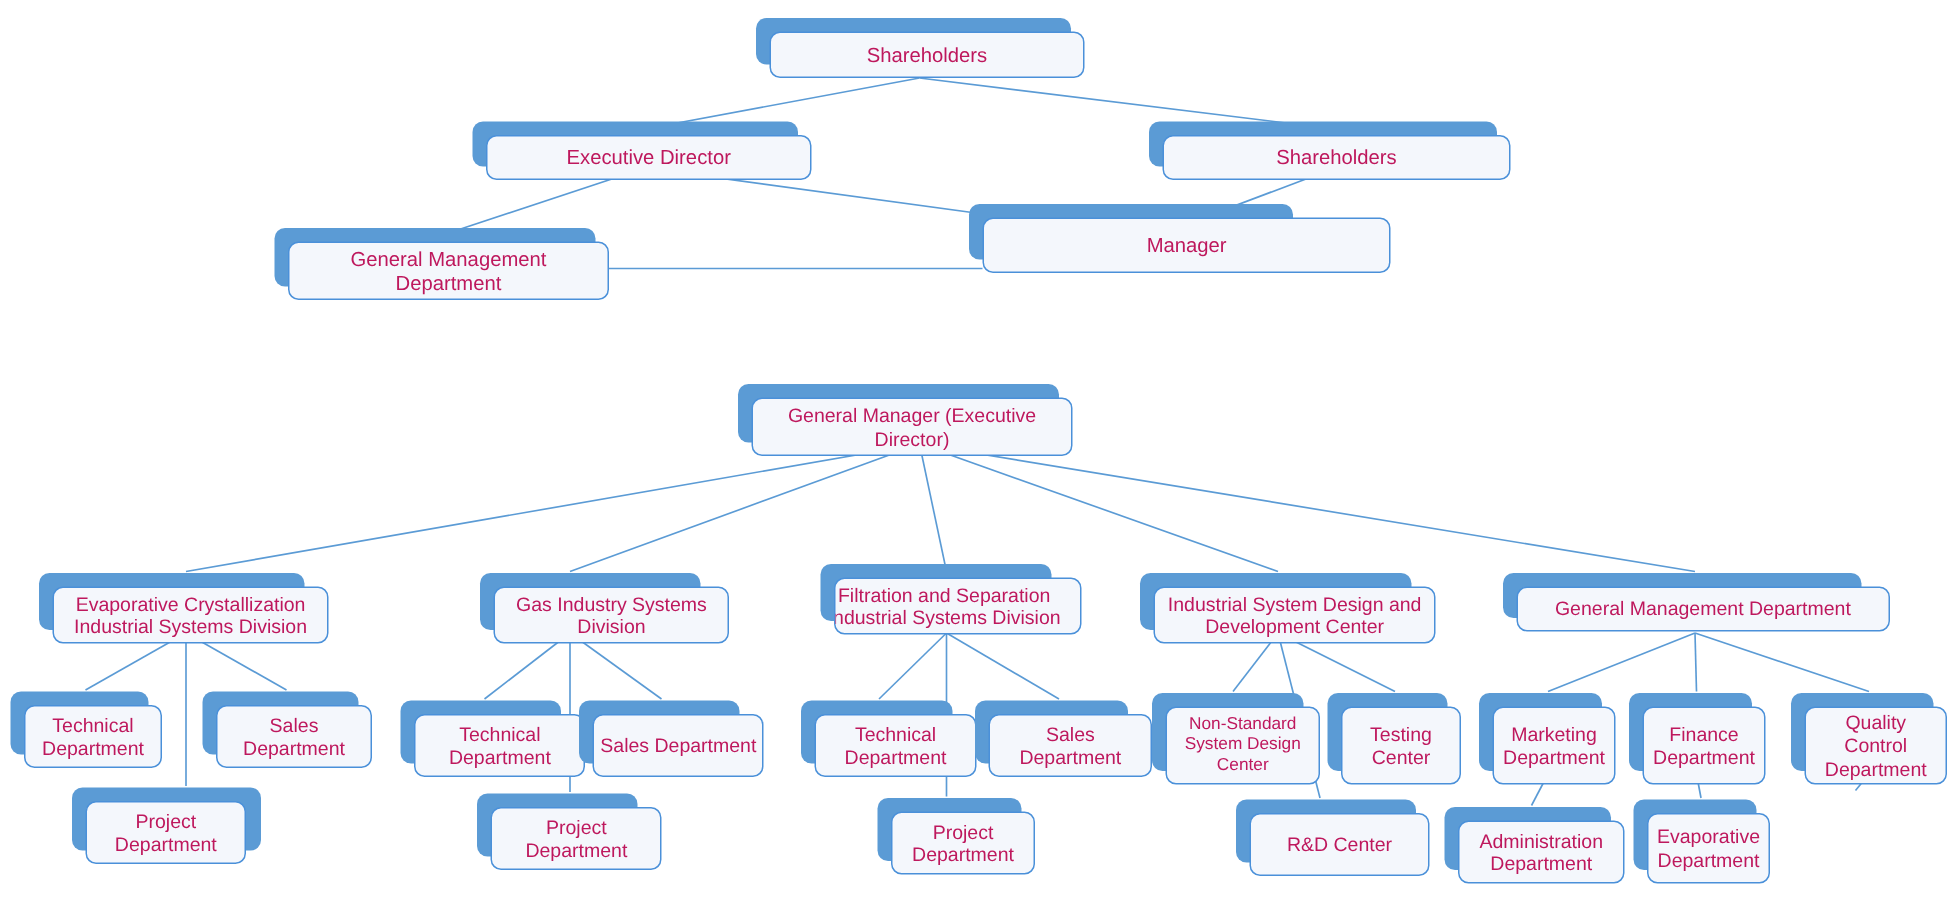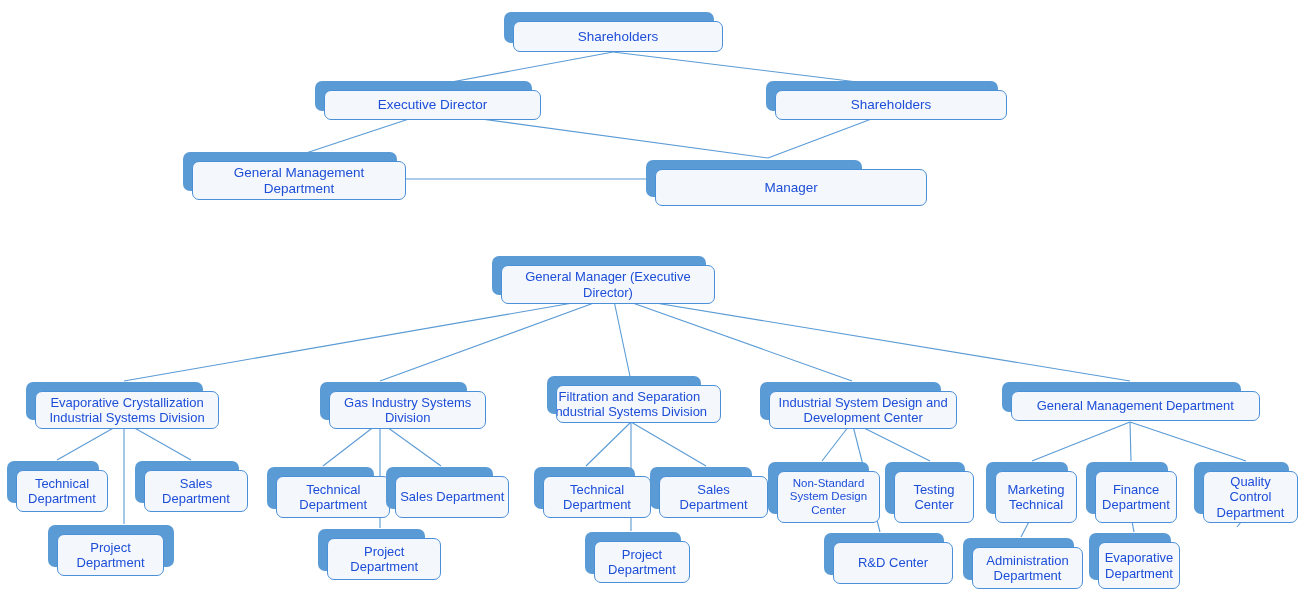--- a/index.html
+++ b/index.html
@@ -53,21 +53,21 @@
     align-items: center;
     justify-content: center;
     text-align: center;
     overflow: visible;
   }
   .node .label {
     display: block;
     width: 100%;
     padding: 0 4px;
     box-sizing: border-box;
-    color: #1d4ed8;
+    color: #be185d;
     line-height: 1.18;
     white-space: normal;
     word-break: break-word;
   }
   
   .lvl1 .label { font-size: 13.5px; }
   .lvl2 .label { font-size: 13.5px; }
   .lvl3 .label { font-size: 13.5px; }
   .lvl4 .label { font-size: 13px; }
   .lvl5 .label { font-size: 13px; }
@@ -143,21 +143,21 @@
     </div>
   </div>
 
   <div class="node lvl3" style="left:183px; top:152px; width:214px; height:39px;">
     <div class="plate"></div>
     <div class="face">
       <span class="label">General Management Department</span>
     </div>
   </div>
 
-  <div class="node lvl3" style="left:646px; top:160px; width:216px; height:37px;">
+  <div class="node lvl3" style="left:646px; top:136px; width:216px; height:37px;">
     <div class="plate"></div>
     <div class="face" style="width:126%;">
       <span class="label">Manager</span>
     </div>
   </div>
 
   <div class="node lvl4" style="left:492px; top:256px; width:214px; height:39px;">
     <div class="plate"></div>
     <div class="face">
       <span class="label">General Manager (Executive Director)</span>
@@ -279,21 +279,21 @@
   <div class="node lvl5" style="left:824px; top:533px; width:120px; height:42px;">
     <div class="plate"></div>
     <div class="face">
       <span class="label">R&amp;D Center</span>
     </div>
   </div>
 
   <div class="node lvl5" style="left:986px; top:462px; width:82px; height:52px;">
     <div class="plate"></div>
     <div class="face">
-      <span class="label">Marketing Technical</span>
+      <span class="label">Marketing Department</span>
     </div>
   </div>
 
   <div class="node lvl5" style="left:1086px; top:462px; width:82px; height:52px;">
     <div class="plate"></div>
     <div class="face">
       <span class="label">Finance Department</span>
     </div>
   </div>
 

